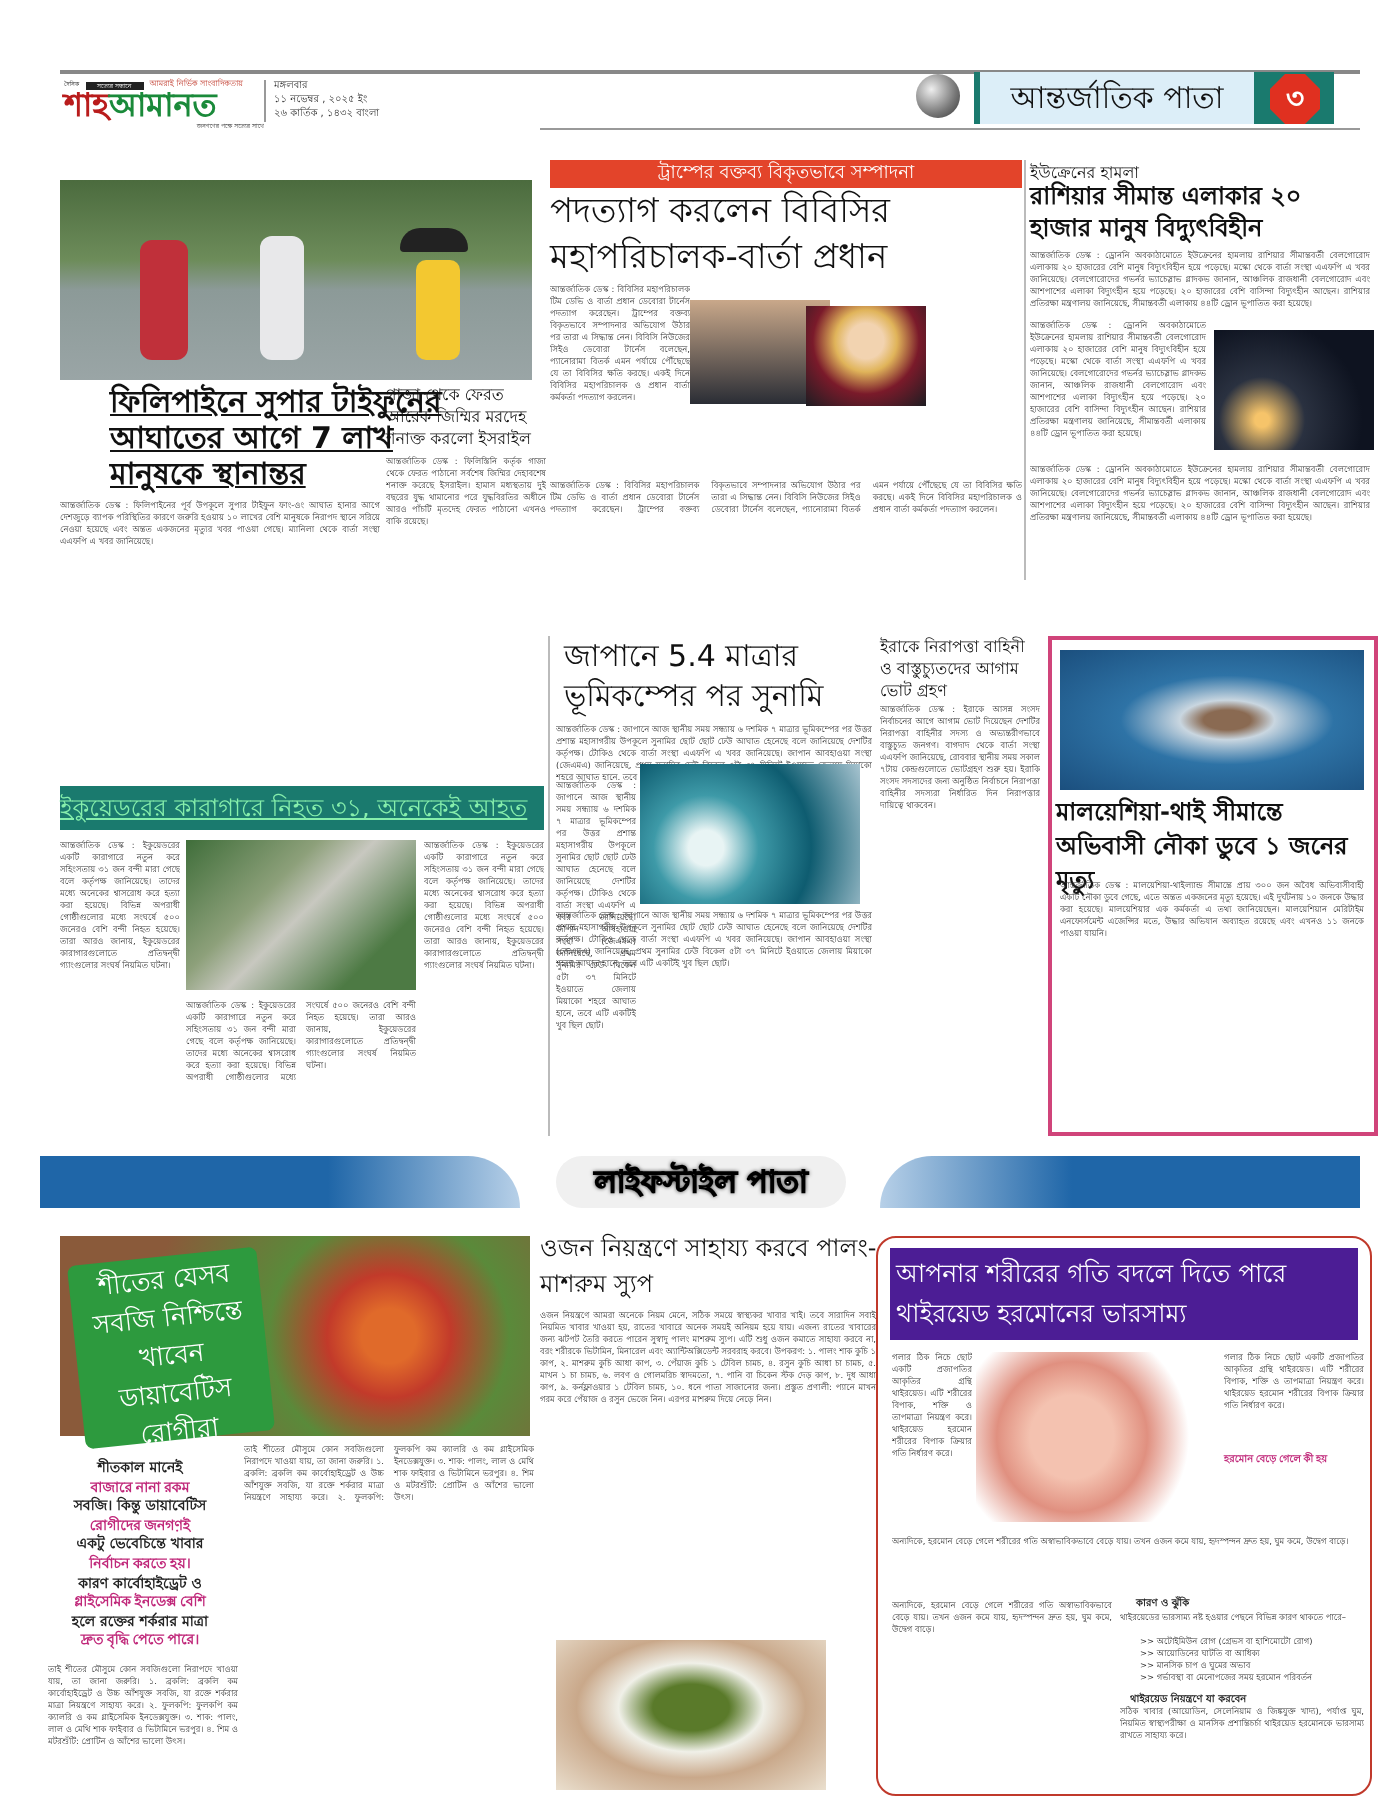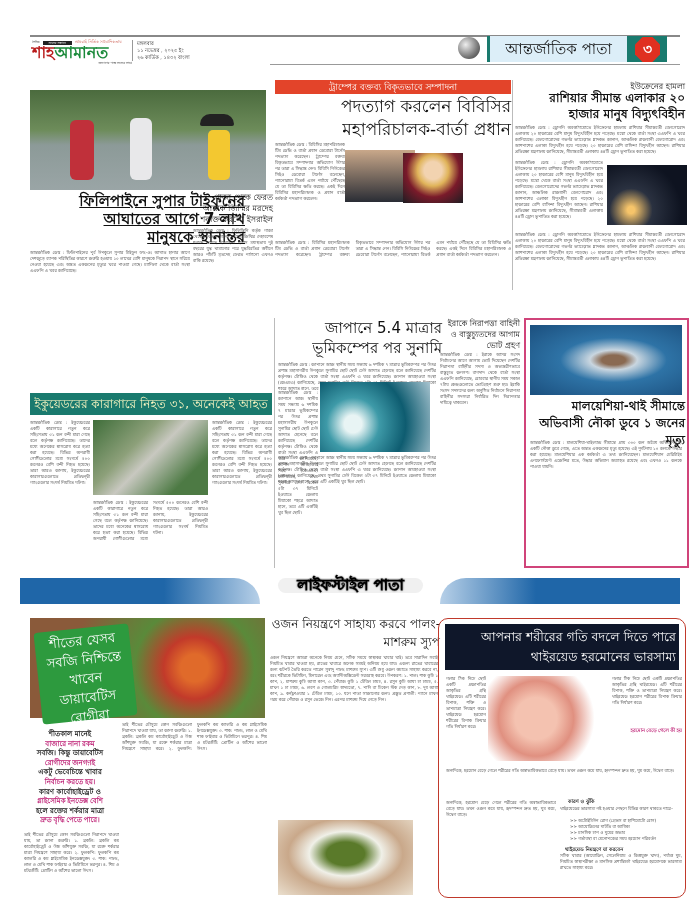--- a/index.html
+++ b/index.html
@@ -15,29 +15,29 @@
   .logo-main .b { color: #1a8a3a; }
   .logo-sub { font-size: 3px; color: #333; text-align: right; }
   .date-block { left: 132px; top: 40px; border-left: 1px solid #999; padding-left: 4px; font-size: 5px; line-height: 7px; color: #333; }
   .globe { left: 458px; top: 37px; width: 22px; height: 22px; border-radius: 50%; background: radial-gradient(circle at 35% 35%, #eee, #777 60%, #333); }
   .section-tab { left: 487px; top: 36px; width: 140px; height: 26px; background: #dceef8; border-left: 3px solid #1a7a6e; font-size: 15px; display: flex; align-items: center; justify-content: center; color: #111; }
   .page-num-wrap { left: 627px; top: 36px; width: 40px; height: 26px; background: #1a7a6e; }
   .page-num { left: 635px; top: 37px; width: 25px; height: 25px; background: #e03020; clip-path: polygon(30% 0,70% 0,100% 30%,100% 70%,70% 100%,30% 100%,0 70%,0 30%); color: #fff; font-size: 14px; display: flex; align-items: center; justify-content: center; font-weight: bold; }
   .underline2 { position:absolute; left: 270px; right: 20px; top: 64px; height: 1px; background: #999; }
   .photo { background: #888; overflow: hidden; }
   .txt { font-size: 4.2px; line-height: 6px; color: #333; text-align: justify; }
-  .headline { text-align: right; color: #111; }
+  .headline { text-align: left; color: #111; }
   .kicker-red { background: #e3442a; color: #fff; font-size: 9px; text-align: center; height: 14px; line-height: 14px; }
-  .teal-bar { background: #1a7a6e; color: #fef9c3; font-size: 15px; text-align: center; line-height: 22px; }
+  .teal-bar { background: #1a7a6e; color: #86efac; font-size: 15px; line-height: 22px; text-decoration: underline; }
   .pink-box { border: 2px solid #d0447a; }
-  .red-box { background: #0f172a; color: #fff; text-align: right; }
+  .red-box { background: #4c1d95; color: #fff; text-align: left; }
   .rounded-frame { border: 1.5px solid #c0392b; border-radius: 10px; }
   .ls-wave-l { left: 20px; top: 578px; width: 240px; height: 26px; background: linear-gradient(90deg,#1f66a8 60%,#b7d0e8); border-radius: 0 40px 0 0; }
   .ls-wave-r { left: 440px; top: 578px; width: 240px; height: 26px; background: linear-gradient(90deg,#b7d0e8,#1f66a8 40%); border-radius: 40px 0 0 0; }
-  .ls-label { left: 278px; top: 578px; width: 145px; height: 15px; background: #f0f0f0; font-size: 15px; font-weight: bold; color: #111; display: flex; align-items: center; justify-content: center; text-shadow: 0 0 2px #000; color:#fff;border-radius:13px; -webkit-text-stroke: 0.6px #000; }
+  .ls-label { left: 278px; top: 578px; width: 145px; height: 26px; background: #f0f0f0; font-size: 15px; font-weight: bold; color: #111; display: flex; align-items: center; justify-content: center; text-shadow: 0 0 2px #000; color:#fff;border-radius:13px; -webkit-text-stroke: 0.6px #000; }
   .green-card { background: #2d9a3e; color: #fff; text-align: center; font-size: 13px; line-height: 19px; border-radius: 4px; transform: rotate(-6deg); }
   .pink-text { color: #c0287a; font-family: Liberation Serif, serif; }
   .col-sep { position: absolute; width: 1px; background: #bbb; }
 </style>
 </head>
 <body>
 
 <div class="rule"></div>
 <div class="abs masthead-logo">
   <div class="logo-top">

